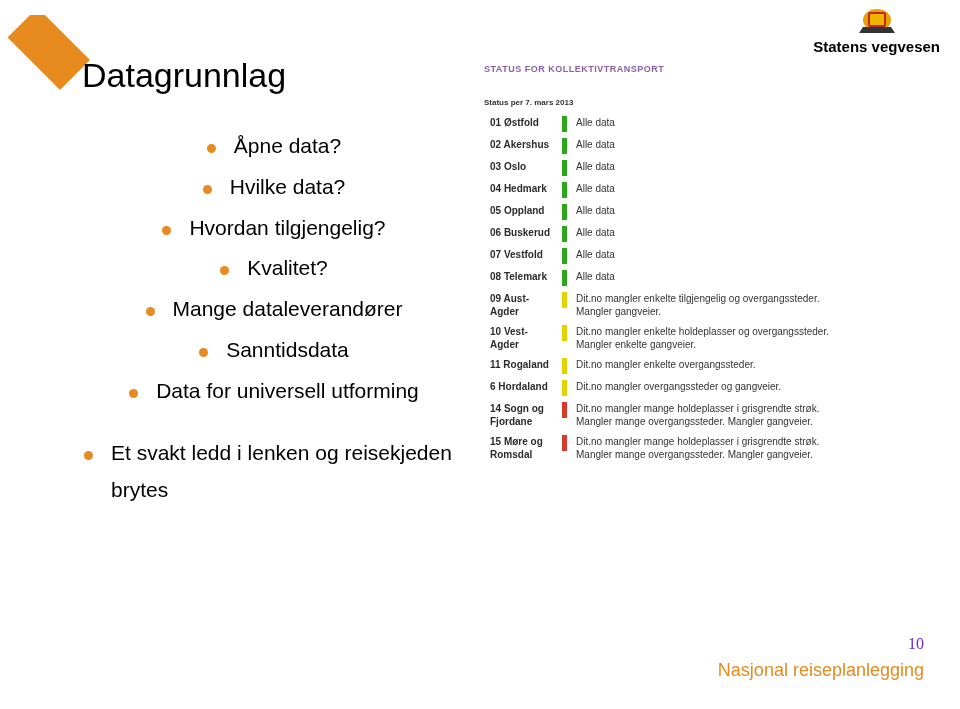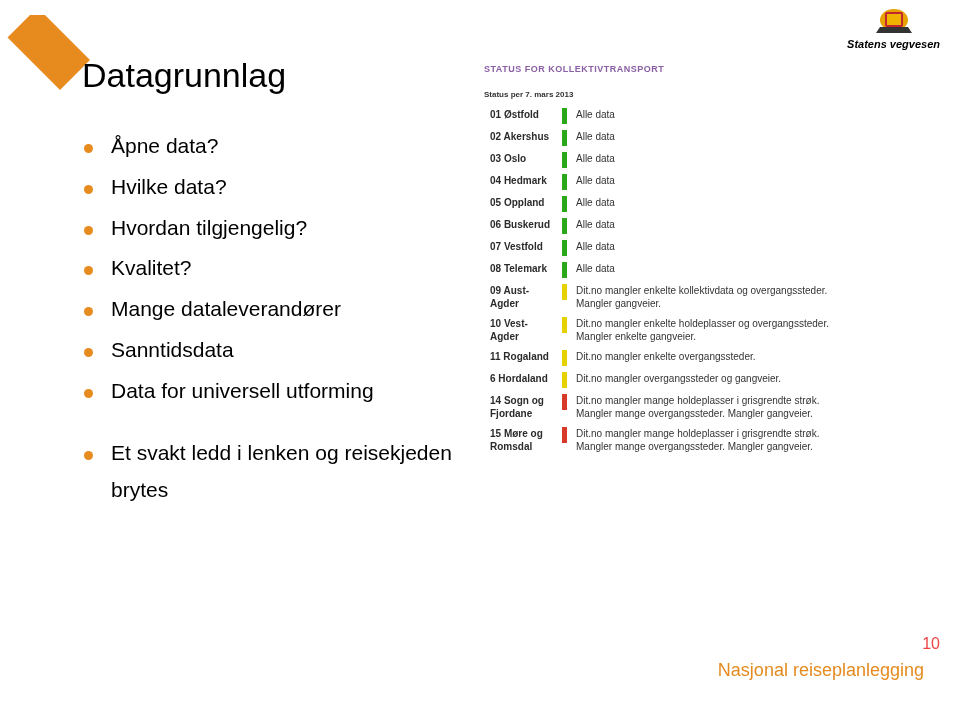--- a/index.html
+++ b/index.html
@@ -31,24 +31,23 @@
     right: 20px;
     text-align: center;
     z-index: 3;
   }
   .brand-logo {
     display: block;
     margin: 0 auto 2px auto;
   }
   .brand-name {
     font-weight: bold;
-    font-size: 11px;
+    font-size: 15px;
     color: #000;
     white-space: nowrap;
-    font-style: italic;
   }
   
   .title {
     position: absolute;
     left: 82px;
     top: 56px;
     font-size: 34px;
     color: #000;
     font-weight: normal;
     font-family: Verdana, Arial, sans-serif;
@@ -61,20 +60,21 @@
     top: 128px;
     width: 380px;
     font-size: 21px;
     line-height: 1.75;
     color: #000;
   }
   .bullets .item {
     display: flex;
     align-items: baseline;
     margin-bottom: 4px;
+    justify-content: center;
   }
   .bullets .gap { height: 22px; }
   .bullets .dot {
     width: 9px; height: 9px;
     border-radius: 50%;
     background: #e88b1f;
     margin-right: 18px;
     margin-top: 10px;
     flex-shrink: 0;
   }
@@ -98,21 +98,21 @@
   .status-intro {
     font-size: 8px;
     line-height: 1.45;
     color: #333;
     margin-bottom: 8px;
     max-width: 370px;
   }
   .status-date {
     font-size: 8px;
     color: #333;
-    margin: 16px 0 6px;
+    margin: 24px 0 6px;
     font-weight: bold;
   }
   .status-table {
     display: table;
     border-collapse: collapse;
     font-size: 10px;
     line-height: 1.25;
   }
   .status-row {
     display: table-row;
@@ -139,24 +139,25 @@
   .bar.green  { background: #2aa81a; }
   .bar.yellow { background: #e6d200; }
   .bar.red    { background: #d83a2a; }
   .c-desc {
     width: 280px;
     color: #333;
   }
   
   .footer-pageno {
     position: absolute;
-    right: 20px;
+    right: 36px;
     bottom: 56px;
     font-size: 16px;
-    color: #ef4444;
+    color: #6d28d9;
+    font-family: Liberation Serif, serif;
   }
   .footer-text {
     position: absolute;
     right: 36px;
     bottom: 28px;
     font-size: 18px;
     color: #e48b1f;
   }
 </style>
 </head>
@@ -289,21 +290,21 @@
           <div class="c-bar">
             <span class="bar green"></span>
           </div>
           <div class="c-desc">Alle data</div>
         </div>
         <div class="status-row">
           <div class="c-code">09 Aust-Agder</div>
           <div class="c-bar">
             <span class="bar yellow"></span>
           </div>
-          <div class="c-desc">Dit.no mangler enkelte kollektivdata og overgangssteder. Mangler gangveier.</div>
+          <div class="c-desc">Dit.no mangler enkelte tilgjengelig og overgangssteder. Mangler gangveier.</div>
         </div>
         <div class="status-row">
           <div class="c-code">10 Vest-Agder</div>
           <div class="c-bar">
             <span class="bar yellow"></span>
           </div>
           <div class="c-desc">Dit.no mangler enkelte holdeplasser og overgangssteder. Mangler enkelte gangveier.</div>
         </div>
         <div class="status-row">
           <div class="c-code">11 Rogaland</div>

